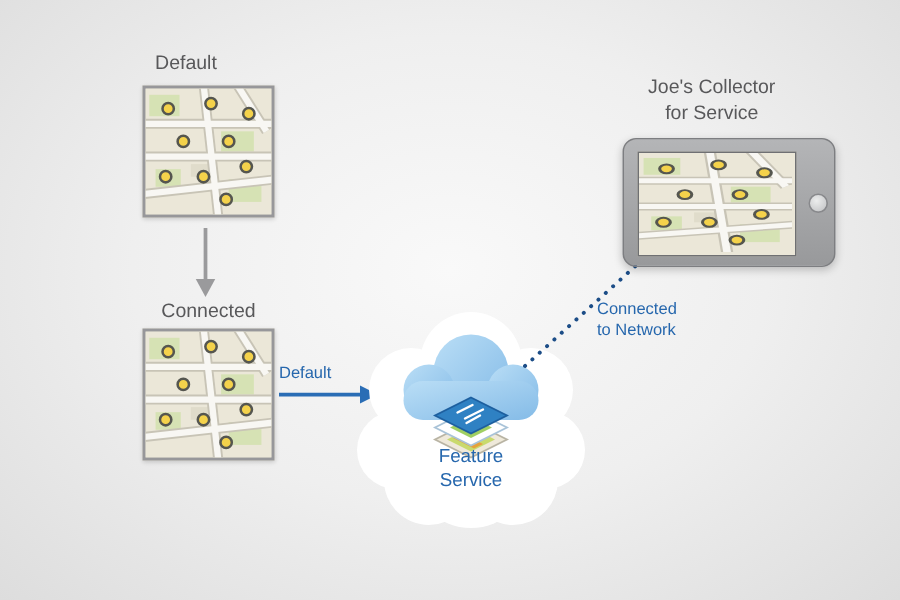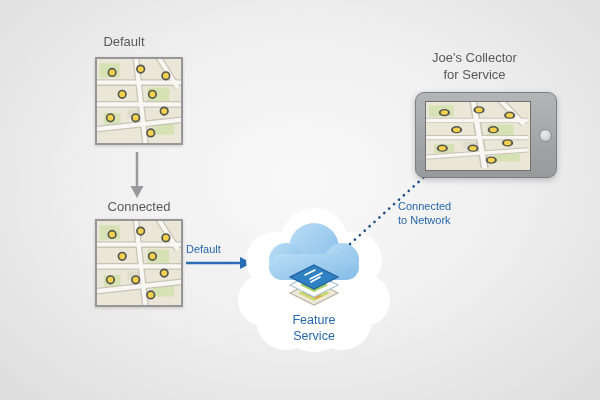--- a/index.html
+++ b/index.html
@@ -29,21 +29,21 @@
   .publish-lbl{left:186px;top:243px;width:62px;}
   .publish-arrow{left:186px;top:255px;}
 
   .cloud-wrap{left:228px;top:208px;}
   .webmap-badge{
     left:269px;top:189px;width:88px;height:27px;
     background:#4190c6;color:#ffffff;font-size:13px;
     line-height:27px;text-align:center;
     box-shadow:0 1px 3px rgba(0,0,0,.25);
   }
-  .feature-service-lbl{left:240px;top:312px;width:148px;font-size:12.5px;color:#2667ad;text-align:center;}
+  .feature-service-lbl{left:240px;top:296px;width:148px;font-size:12.5px;color:#2667ad;text-align:center;}
 
   .dotted-line{left:342px;top:160px;}
   .connected-lbl{left:398px;top:199px;width:84px;}
 
   .tablet{
     left:415px;top:92px;width:140px;height:84px;border-radius:9px;
     background:linear-gradient(180deg,#b4b5b7 0%,#98999b 100%);
     border:1px solid #7d7e81;
     box-shadow:0 2px 6px rgba(0,0,0,.22);
   }

